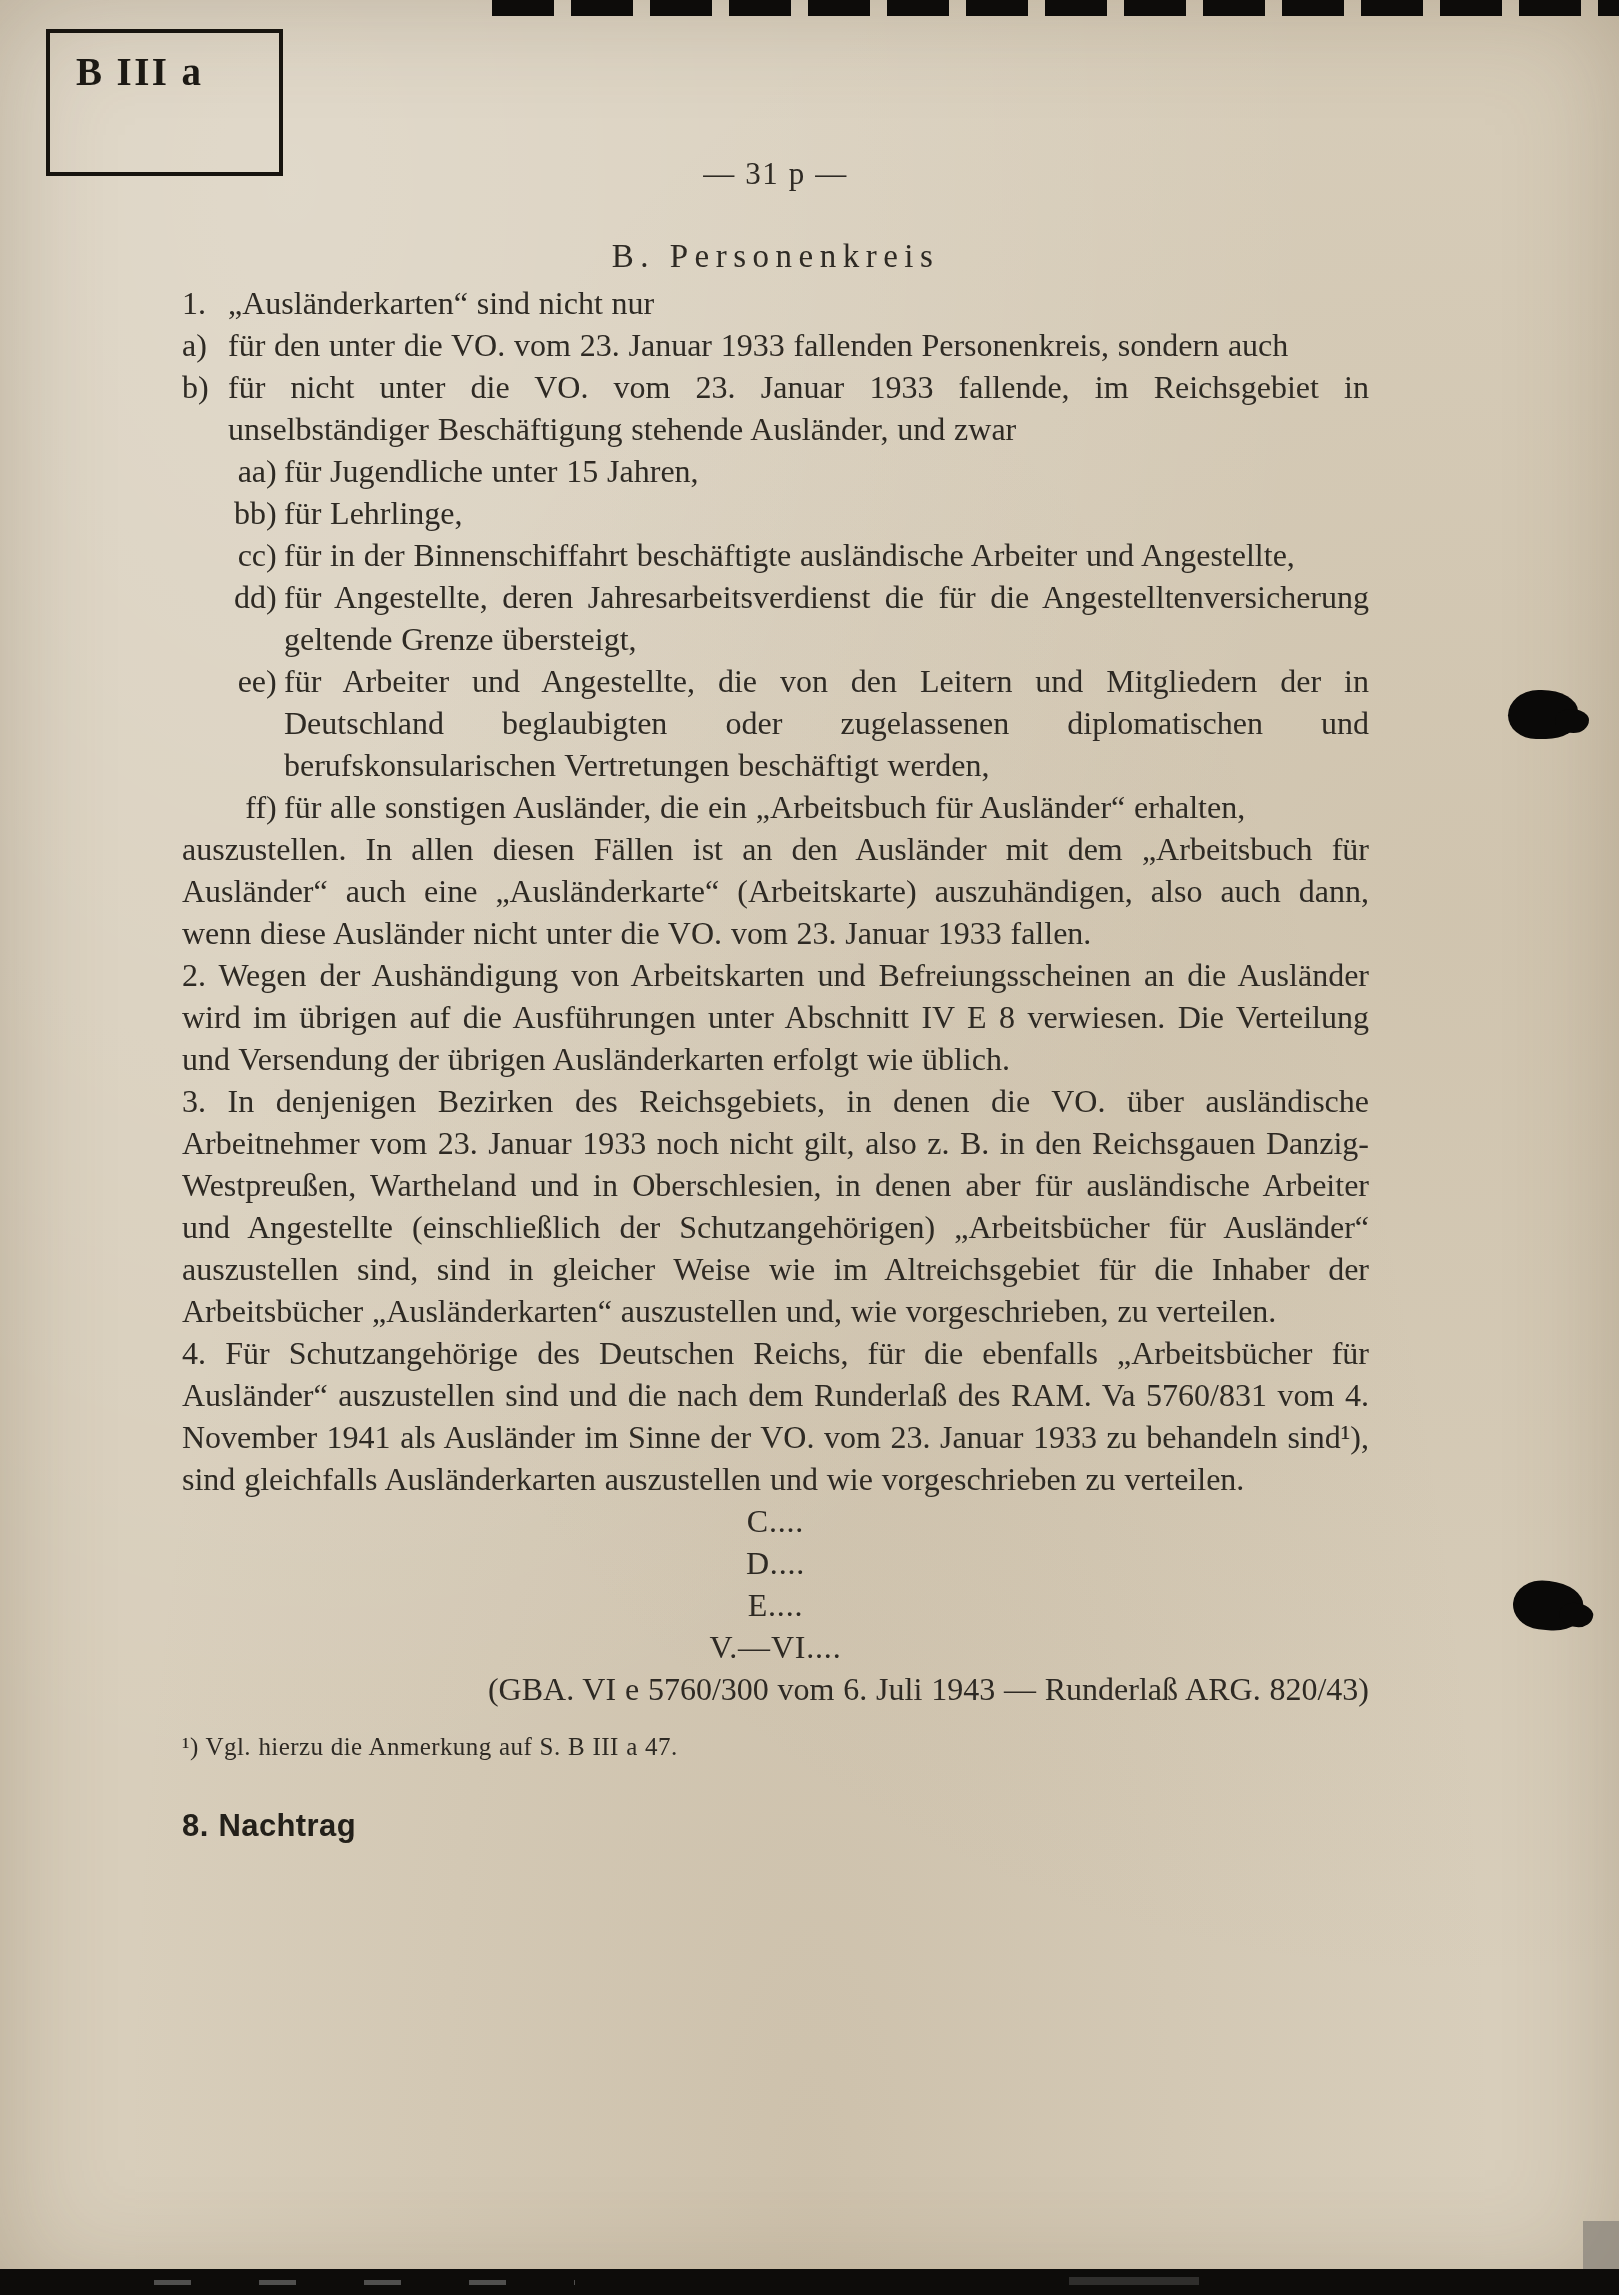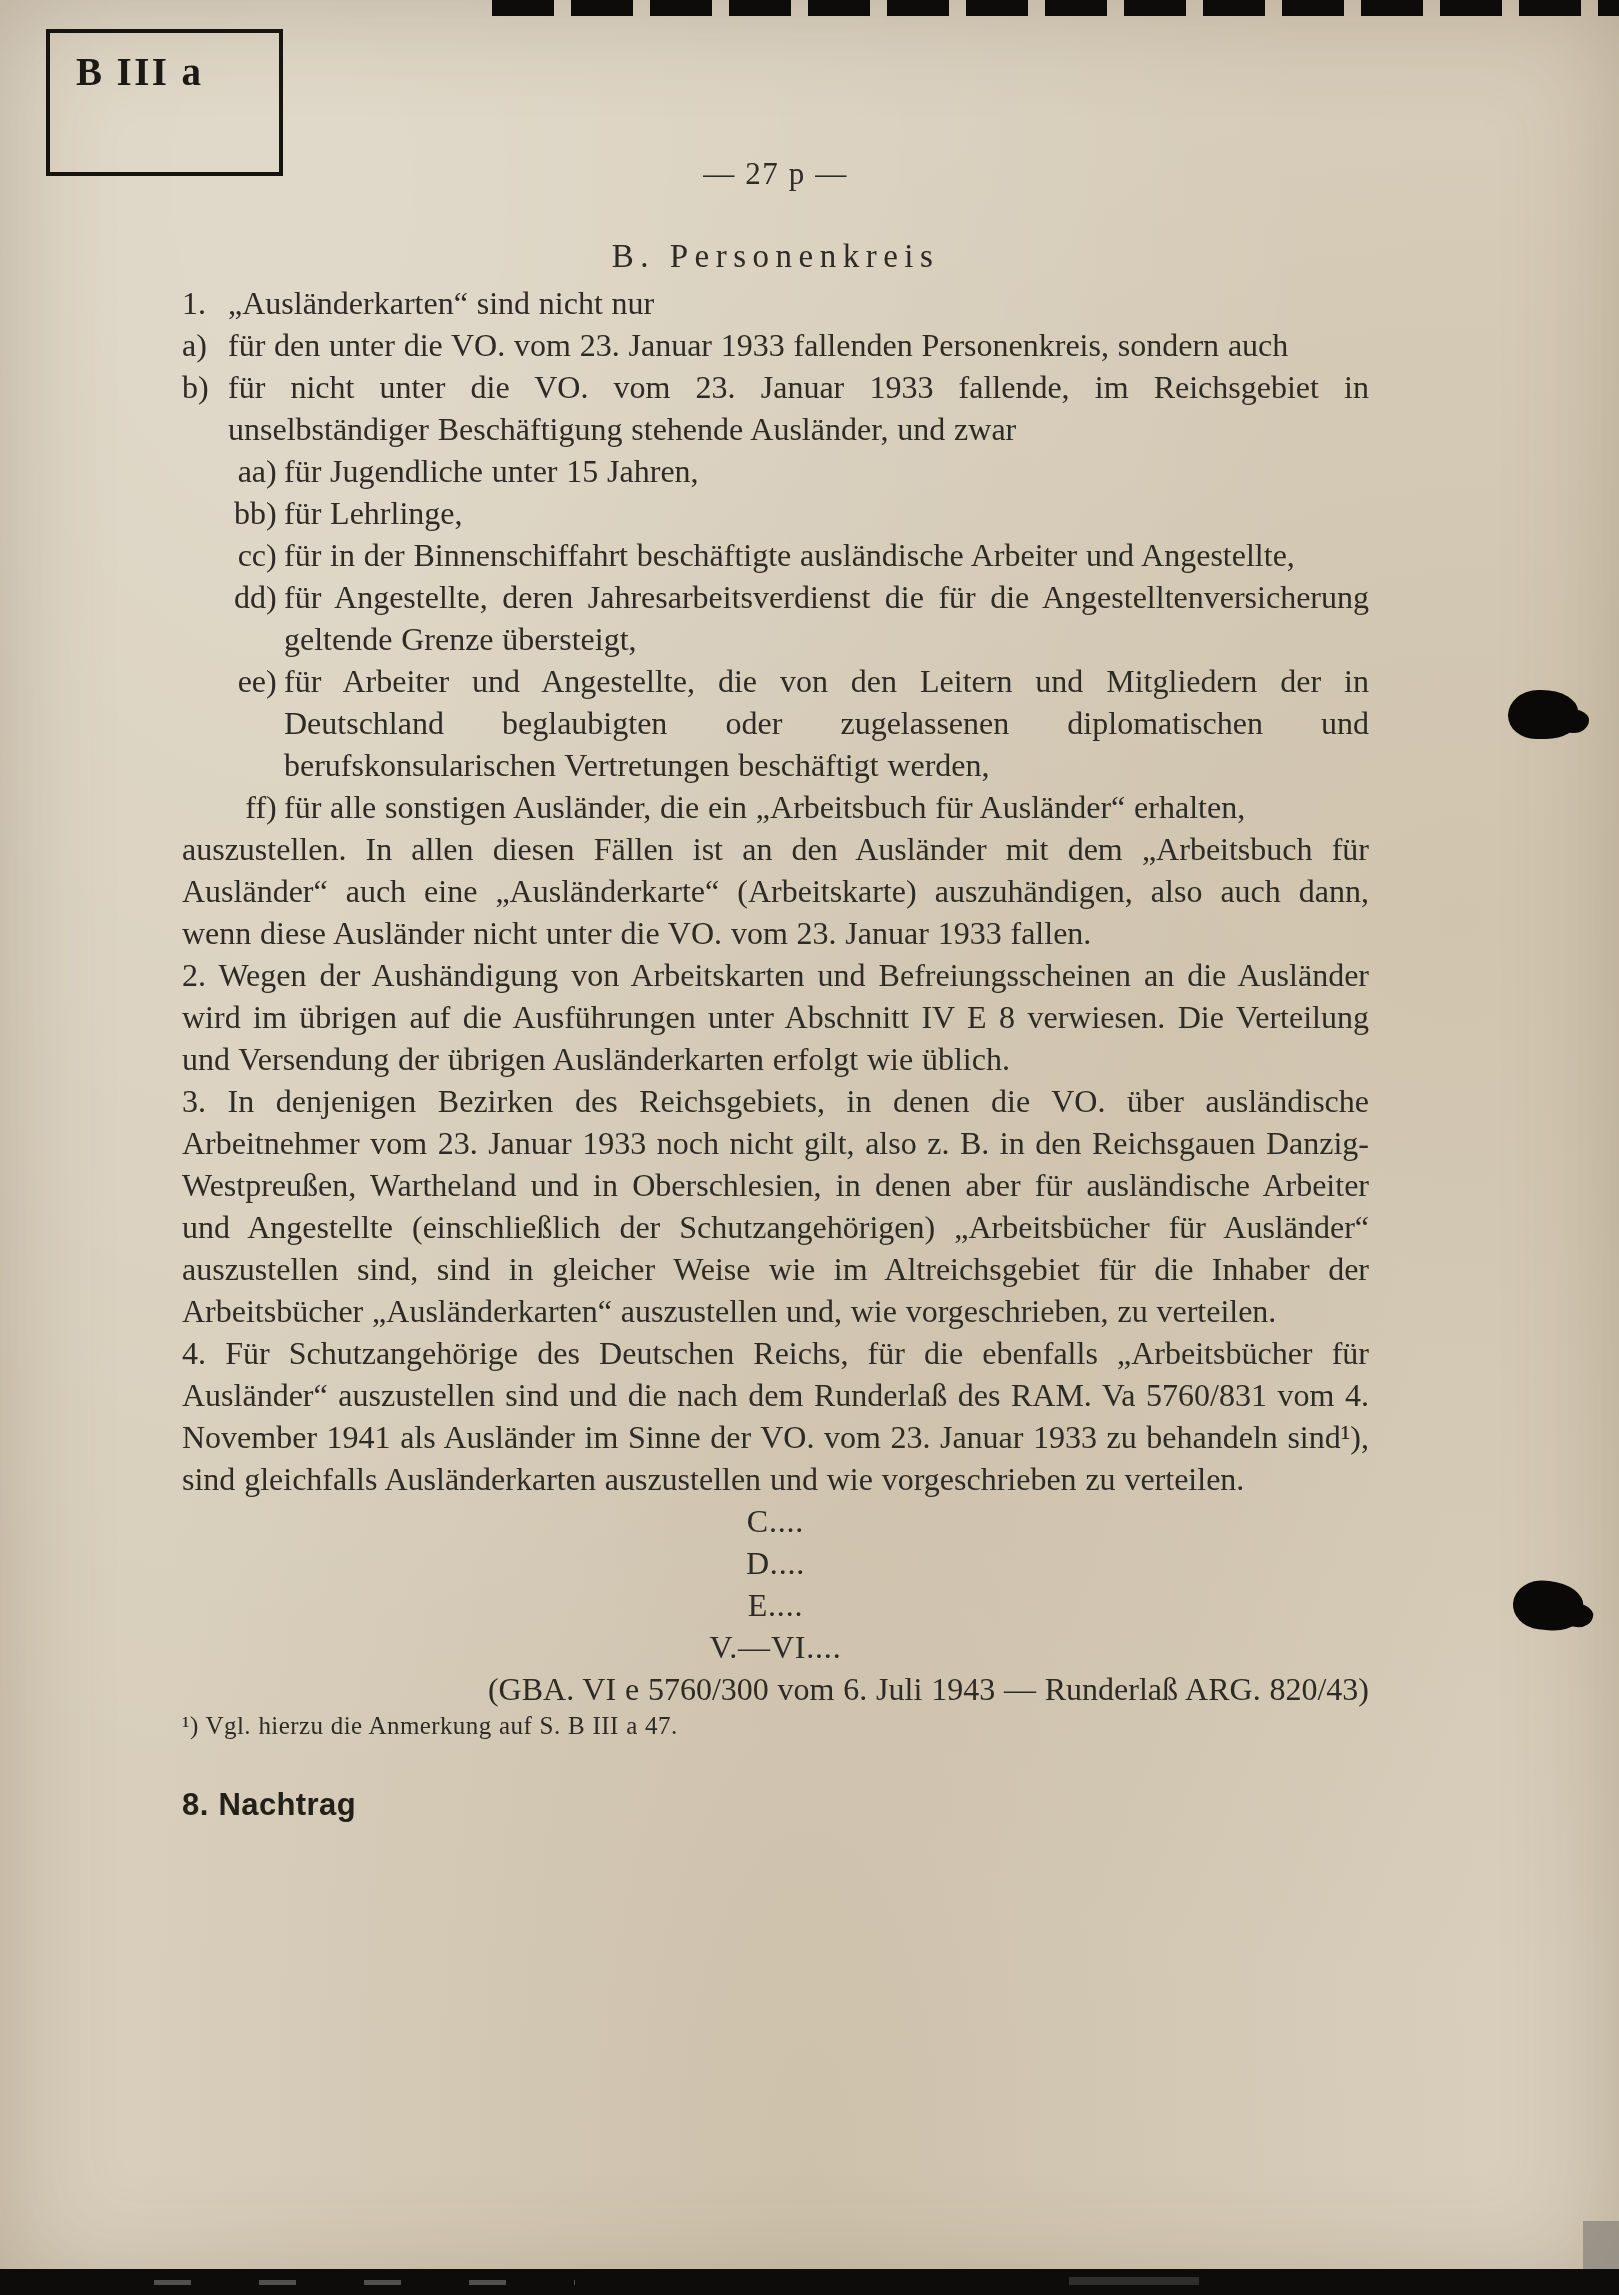--- a/index.html
+++ b/index.html
@@ -71,21 +71,21 @@
   p.item { display:flex; text-align:justify; }
   p.item .marker { flex:0 0 46px; white-space:nowrap; }
   p.item .itext { flex:1 1 auto; text-align:justify; }
   p.item.l1 { padding-left:45px; }
   p.item.l1 .marker { flex:0 0 57px; text-align:right; padding-right:7.3px; }
   p.plain { text-align:justify; }
   p.centered { text-align:center; letter-spacing:0.8px; }
   p.centered.bold { font-weight:normal; }
   p.source { text-align:right; }
   .footnote {
-    font-size:25px; line-height:32px; text-align:left;
+    margin-top:21px; font-size:25px; line-height:32px; text-align:left;
     letter-spacing:0.4px;
   }
   .nachtrag {
     margin-top:42px;
     font-family:"Liberation Sans","DejaVu Sans",sans-serif;
     font-weight:bold; font-size:31px; letter-spacing:0.4px; color:#23201a;
     text-align:left;
   }
 
   
@@ -104,21 +104,21 @@
 <body>
 
 <div class="page">
 
   <div class="strip-top"></div>
 
   <div class="corner-box">
     <span class="corner-label">B III a</span>
   </div>
 
-  <div class="page-number">— 27 p —</div>
+  <div class="page-number">— 31 p —</div>
 
   <div class="heading">B. Personenkreis</div>
 
   <main class="text-column">
 
     <p class="item l0">
       <span class="marker">1.</span>
       <span class="itext">„Ausländerkarten“ sind nicht nur</span>
     </p>
 

